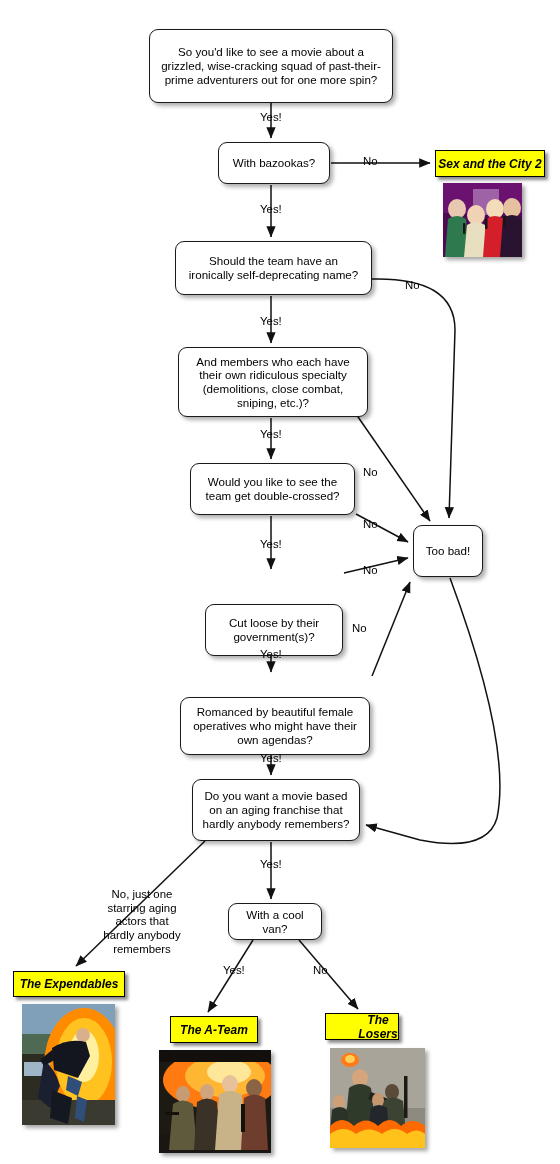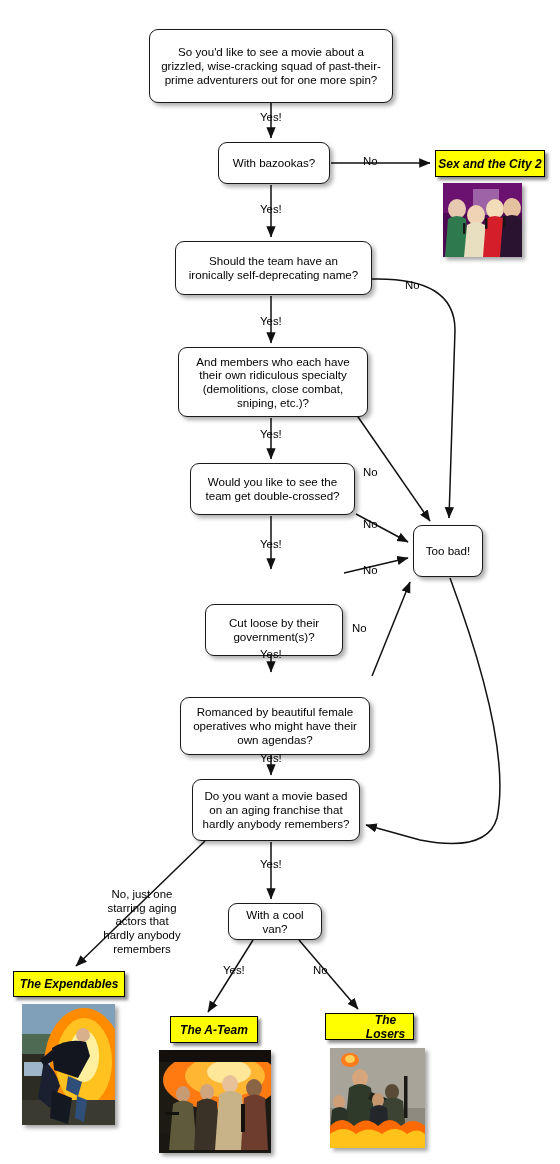--- a/index.html
+++ b/index.html
@@ -146,21 +146,21 @@
 van?</div>
 
   <div class="node" style="left:413px;top:525px;width:70px;height:52px;">Too bad!</div>
 
   <div class="answer-label" style="left:435px;top:150px;width:110px;height:27px;">Sex and the City 2</div>
 
   <div class="answer-label" style="left:13px;top:971px;width:112px;height:26px;">The Expendables</div>
 
   <div class="answer-label" style="left:170px;top:1016px;width:88px;height:27px;">The A-Team</div>
 
-  <div class="answer-label" style="left:325px;top:1013px;width:89px;height:27px;padding-left:32px;">The Losers</div>
+  <div class="answer-label" style="left:325px;top:1013px;width:74px;height:27px;padding-left:32px;">The Losers</div>
 
   <div class="poster" style="left:443px;top:183px;width:79px;height:74px;">
     <svg class="pimg" viewBox="0 0 79 74" preserveAspectRatio="none">
       <rect width="79" height="74" fill="#4d0a52"></rect>
       <rect x="0" y="0" width="79" height="30" fill="#6b1170"></rect>
       <rect x="30" y="6" width="26" height="26" fill="#c8a7d4" opacity="0.55"></rect>
       <ellipse cx="14" cy="26" rx="9" ry="10" fill="#e8c8b0"></ellipse>
       <path d="M5,36 q9,-6 18,0 l3,38 h-24 z" fill="#2e7a4e"></path>
       <ellipse cx="33" cy="32" rx="9" ry="10" fill="#f0d2b4"></ellipse>
       <path d="M24,42 q9,-6 18,0 l3,32 h-24 z" fill="#e8dfc0"></path>

